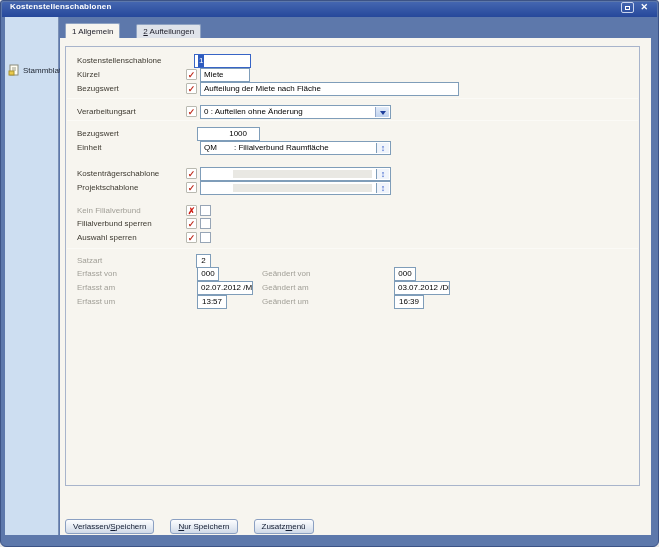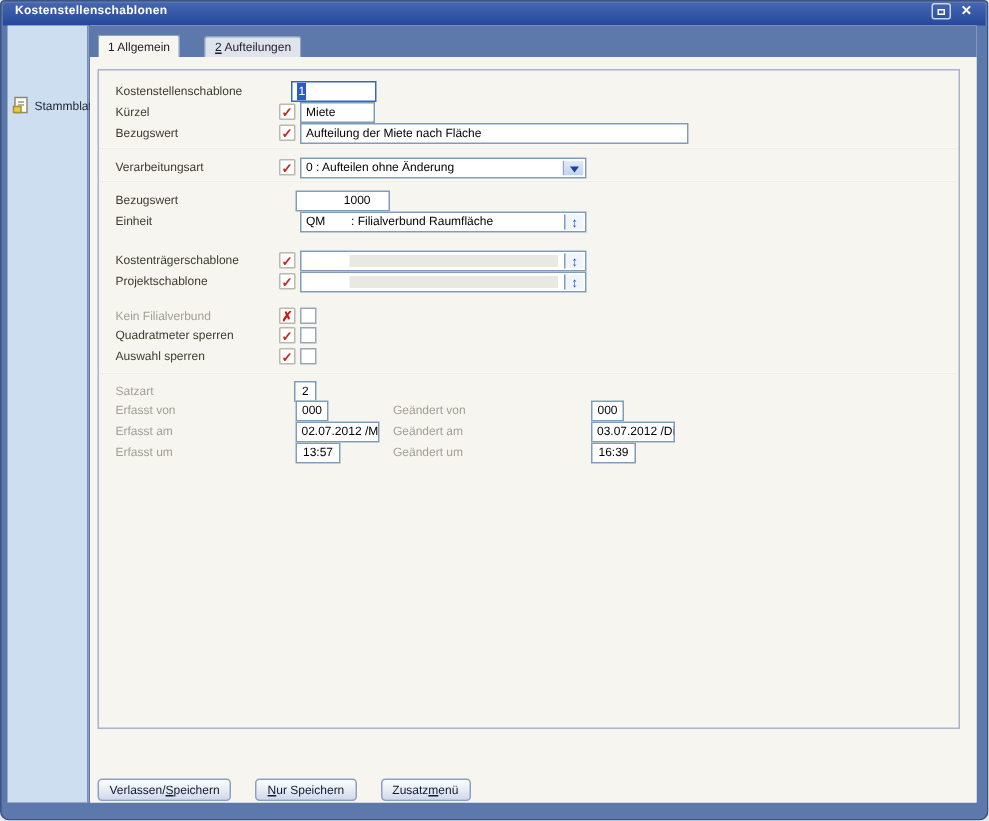--- a/index.html
+++ b/index.html
@@ -175,21 +175,21 @@
           </div>
         </div>
 
         <div class="row" style="top:157px">
           <span class="label dim">Kein Filialverbund</span>
           <span class="flag x">✗</span>
           <span class="checkbox"></span>
         </div>
 
         <div class="row" style="top:170px">
-          <span class="label">Quadratmeter sperren</span>
+          <span class="label">Filialverbund sperren</span>
           <span class="flag">✓</span>
           <span class="checkbox"></span>
         </div>
 
         <div class="row" style="top:184px">
           <span class="label">Auswahl sperren</span>
           <span class="flag">✓</span>
           <span class="checkbox"></span>
         </div>
 

